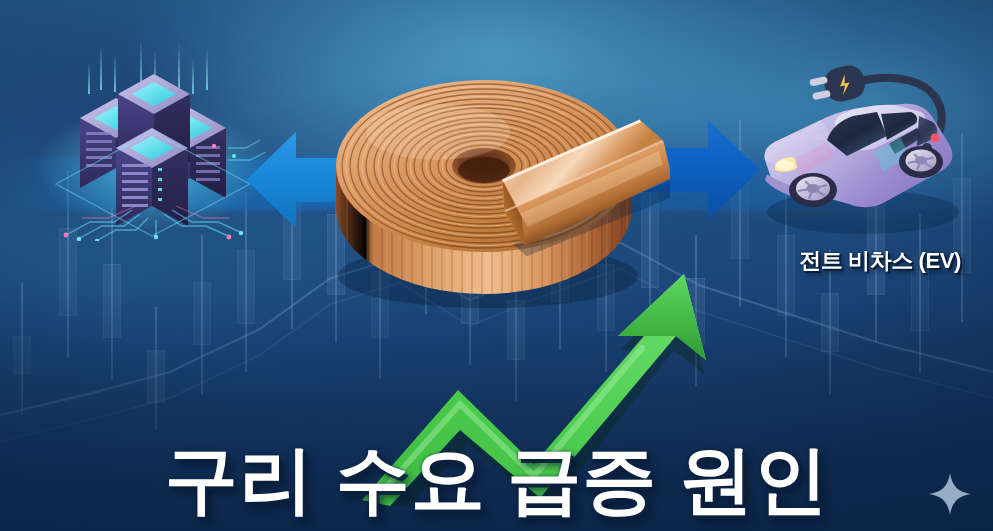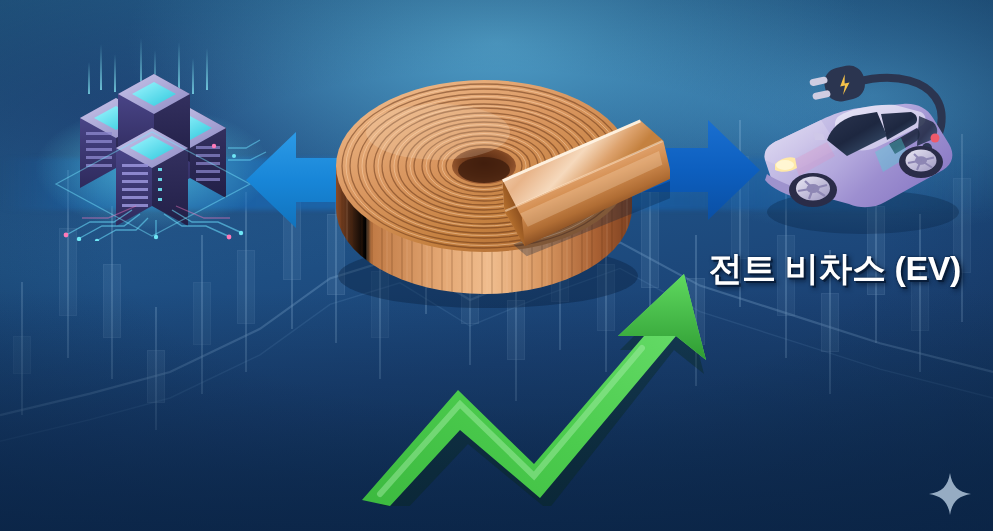--- a/index.html
+++ b/index.html
@@ -89,21 +89,21 @@
     color: #ffffff;
     font-weight: 700;
     letter-spacing: -0.4px;
     white-space: nowrap;
     text-shadow:
       2px 2px 0 rgba(8,28,56,0.92),
       3px 3px 5px rgba(5,20,42,0.85),
       0 0 2px rgba(8,28,56,0.9);
   }
   .label-left  { left: 52px;  top: 246px; font-size: 25px; }
-  .label-right { right: 32px; top: 246px; font-size: 34px; }
+  .label-right { right: 32px; top: 246px; font-size: 22px; }
 
   .headline {
     position: absolute;
     left: 0; right: 0; bottom: 14px;
     text-align: center;
     color: #ffffff;
     font-size: 74px;
     font-weight: 700;
     letter-spacing: 1px;
     line-height: 1;
@@ -659,20 +659,21 @@
 
       <path d="M272 88 L338 26 L360 112 L330 88 Z" fill="url(#grnB)"></path>
 
       <path d="M34 246 L114 156 L188 228 L296 100" fill="none" stroke="rgba(168,240,170,0.45)" stroke-width="6" stroke-linecap="round"></path>
     </svg>
   </div>
 
 
   <div class="label label-right">전트 비차스 (EV)</div>
 
+  <div class="headline">구리 수요 급증 원인</div>
 
   <div class="sparkle">
     <svg viewBox="0 0 42 42" width="42" height="42">
       <path d="M21 0 C 23 13, 29 19, 42 21 C 29 23, 23 29, 21 42 C 19 29, 13 23, 0 21 C 13 19, 19 13, 21 0 Z" fill="#c5d9ec"></path>
     </svg>
   </div>
 
 </div>
 
 </body></html>

